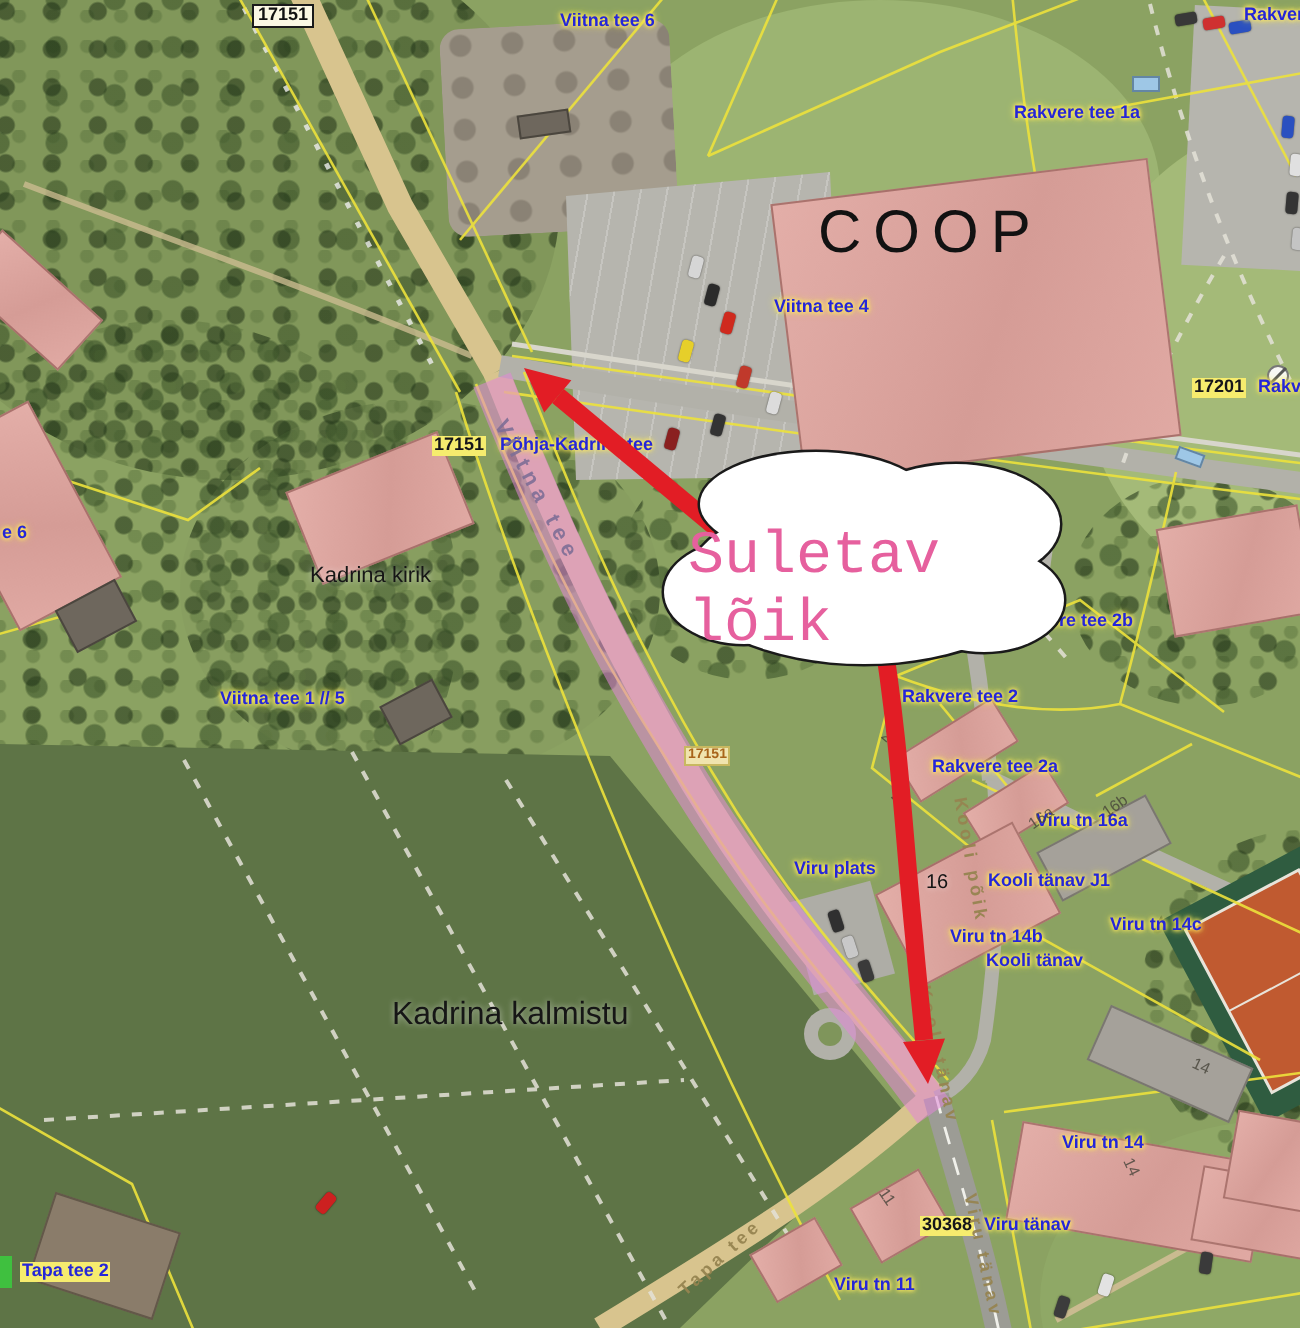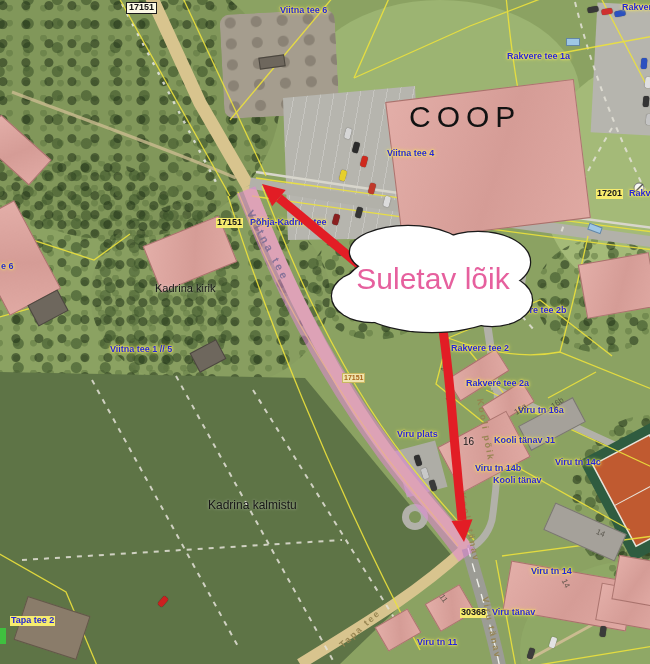--- a/index.html
+++ b/index.html
@@ -40,22 +40,22 @@
   .hl{background:#f6ec6e;color:#15151a;padding:0 1px;}
   .hlblue{background:#f6ec6e;color:#2526d8;padding:0 1px;}
   .shield{background:#fbf8e4;border:1px solid #1a1a1a;color:#111;padding:0 2px;}
   .shield-small{background:#f0e4ae;border:1px solid #c8b860;color:#a8651a;font-size:7px;padding:0 1px;}
   .dark{color:#161616;font-weight:500;text-shadow:0 0 3px rgba(255,255,255,.55);}
   .coop{font-size:30px;font-weight:500;color:#121212;letter-spacing:6px;}
   .street{color:rgba(125,110,150,.9);font-size:11px;letter-spacing:3px;}
   .street-tan{color:rgba(150,132,80,.95);font-size:9px;letter-spacing:2px;}
   .parcel{color:rgba(70,68,58,.8);font-size:8px;font-weight:400;}
   
-  #cloud-text{position:absolute;left:344px;top:262px;width:178px;text-align:center;
-    font-family:Liberation Sans, sans-serif;font-size:30px;font-weight:400;}
+  #cloud-text{position:absolute;left:344px;top:262px;width:178px;text-align:left;
+    font-family:Liberation Mono, monospace;font-size:30px;font-weight:400;}
   
   #scalebar{position:absolute;left:0;top:643px;width:212px;height:21px;background:rgba(18,66,28,.82);color:#fff;}
   #scalebar .dist{position:absolute;left:11px;top:4px;font-size:9px;font-weight:700;}
   #scalebar .tick{position:absolute;left:67px;top:4px;width:1px;height:12px;background:#fff;}
   #scalebar .coords{position:absolute;left:78px;top:2px;font-size:8px;line-height:9.5px;font-weight:400;opacity:.95;}
   #green-tab{position:absolute;left:0;top:628px;width:6px;height:16px;background:#3fc03f;}
 </style>
 </head>
 <body>
 
@@ -218,26 +218,26 @@
       <div class="lb blue" style="left: 503px; top: 306px;">Rakvere tee 2b</div>
       <div class="lb blue" style="left: 451px; top: 344px;">Rakvere tee 2</div>
       <div class="lb blue" style="left: 466px; top: 379px; text-align: right;">Rakvere tee 2a</div>
       <div class="lb blue" style="left: 397px; top: 414px; margin-top: 16px;">Viru plats</div>
       <div class="lb blue" style="left: 518px; top: 406px;">Viru tn 16a</div>
       <div class="lb blue" style="left: 494px; top: 436px;">Kooli tänav J1</div>
       <div class="lb blue" style="left: 475px; top: 464px;">Viru tn 14b</div>
       <div class="lb blue" style="left: 493px; top: 476px;">Kooli tänav</div>
       <div class="lb blue" style="left: 555px; top: 458px;">Viru tn 14c</div>
       <div class="lb dark" style="left: 463px; top: 436px; font-size: 10px;">16</div>
-      <div class="lb dark" style="left: 208px; top: 499px; font-size: 12px;">Kadrina kalmistu</div>
+      <div class="lb dark" style="left: 196px; top: 499px; font-size: 16px;">Kadrina kalmistu</div>
       <div class="lb blue" style="left: 531px; top: 567px;">Viru tn 14</div>
       <div class="lb hl" style="left: 460px; top: 608px;">30368</div>
       <div class="lb blue" style="left: 492px; top: 608px;">Viru tänav</div>
       <div class="lb blue" style="left: 417px; top: 638px;">Viru tn 11</div>
-      <div class="lb hlblue" style="left: 10px; top: 616px;">Tapa tee 2</div>
+      <div class="lb hlblue" style="left: 10px; top: 631px;">Tapa tee 2</div>
       <div class="lb shield-small" style="left: 342px; top: 373px;">17151</div>
       <div class="lb street" style="left: 255px; top: 208px; transform: rotate(62deg); transform-origin: 0px 0px;">Viitna tee</div>
       <div class="lb street-tan" style="left: 484px; top: 398px; transform: rotate(80deg); transform-origin: 0px 0px;">Kooli põik</div>
       <div class="lb street-tan" style="left: 466px; top: 492px; transform: rotate(78deg); transform-origin: 0px 0px;">Kooli tänav</div>
       <div class="lb street-tan" style="left: 338px; top: 643px; transform: rotate(-42deg); transform-origin: 0px 0px;">Tapa tee</div>
       <div class="lb street-tan" style="left: 489px; top: 596px; transform: rotate(78deg); transform-origin: 0px 0px;">Viru tänav</div>
       <div class="lb parcel" style="left: 444px; top: 364px; transform: rotate(40deg); transform-origin: 0px 0px;">2</div>
       <div class="lb parcel" style="left: 449px; top: 394px; transform: rotate(40deg); transform-origin: 0px 0px;">2a</div>
       <div class="lb parcel" style="left: 513px; top: 410px; transform: rotate(-35deg); transform-origin: 0px 0px;">16a</div>
       <div class="lb parcel" style="left: 550px; top: 404px; transform: rotate(-35deg); transform-origin: 0px 0px;">16b</div>

